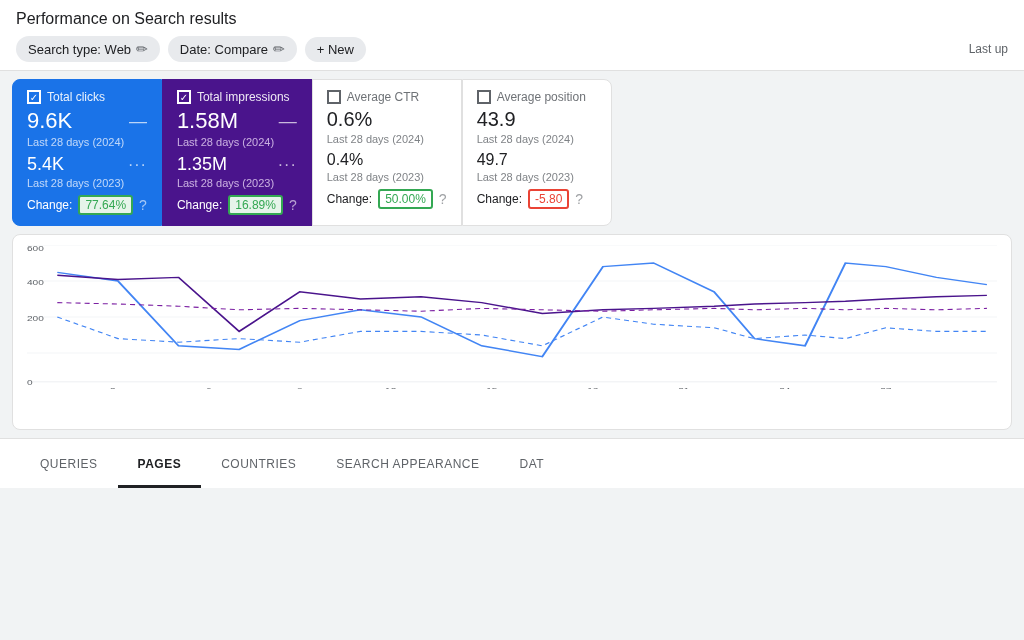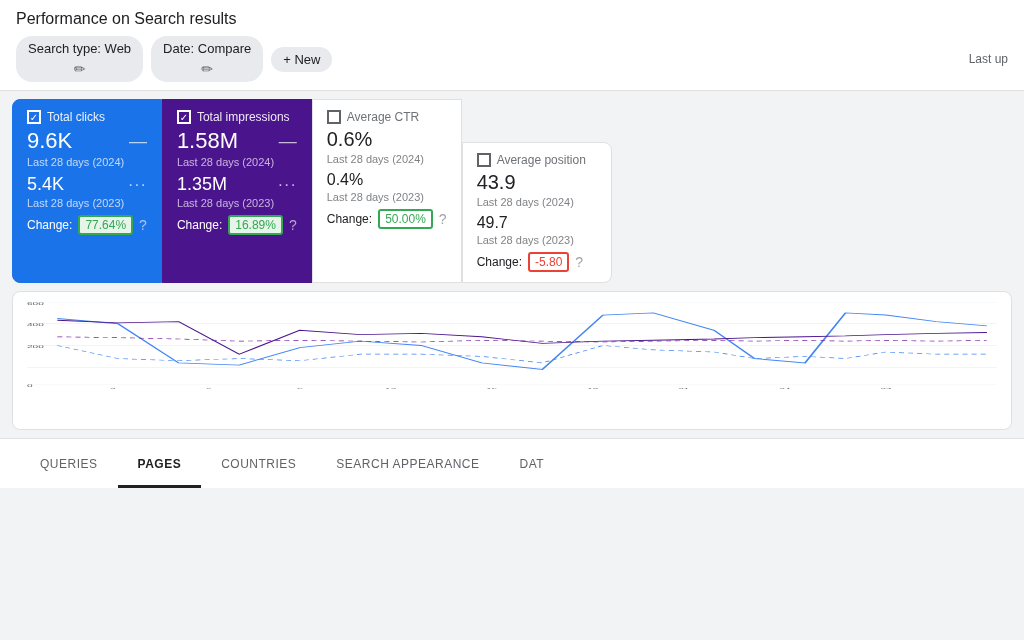--- a/index.html
+++ b/index.html
@@ -38,21 +38,20 @@
       display: flex;
       align-items: center;
       gap: 5px;
       background: #e8eaed;
       border: none;
       border-radius: 16px;
       padding: 5px 12px;
       font-size: 13px;
       color: #202124;
       cursor: pointer;
-      flex-direction: column;
     }
     .filter-chip .edit-icon {
       color: #5f6368;
       font-size: 14px;
     }
     .new-button {
       display: flex;
       align-items: center;
       gap: 4px;
       background: #e8eaed;
@@ -96,21 +95,20 @@
       background: #4a148c;
       color: #fff;
       border-color: #4a148c;
     }
     .metric-card.white-bg {
       background: #fff;
       color: #202124;
     }
     .metric-card.white-bg:last-child {
       border-radius: 0 8px 8px 0;
-      margin-top: 43px;
     }
     .metric-header {
       display: flex;
       align-items: center;
       gap: 6px;
       margin-bottom: 4px;
       font-size: 12px;
     }
     .metric-checkbox {
       width: 14px;

